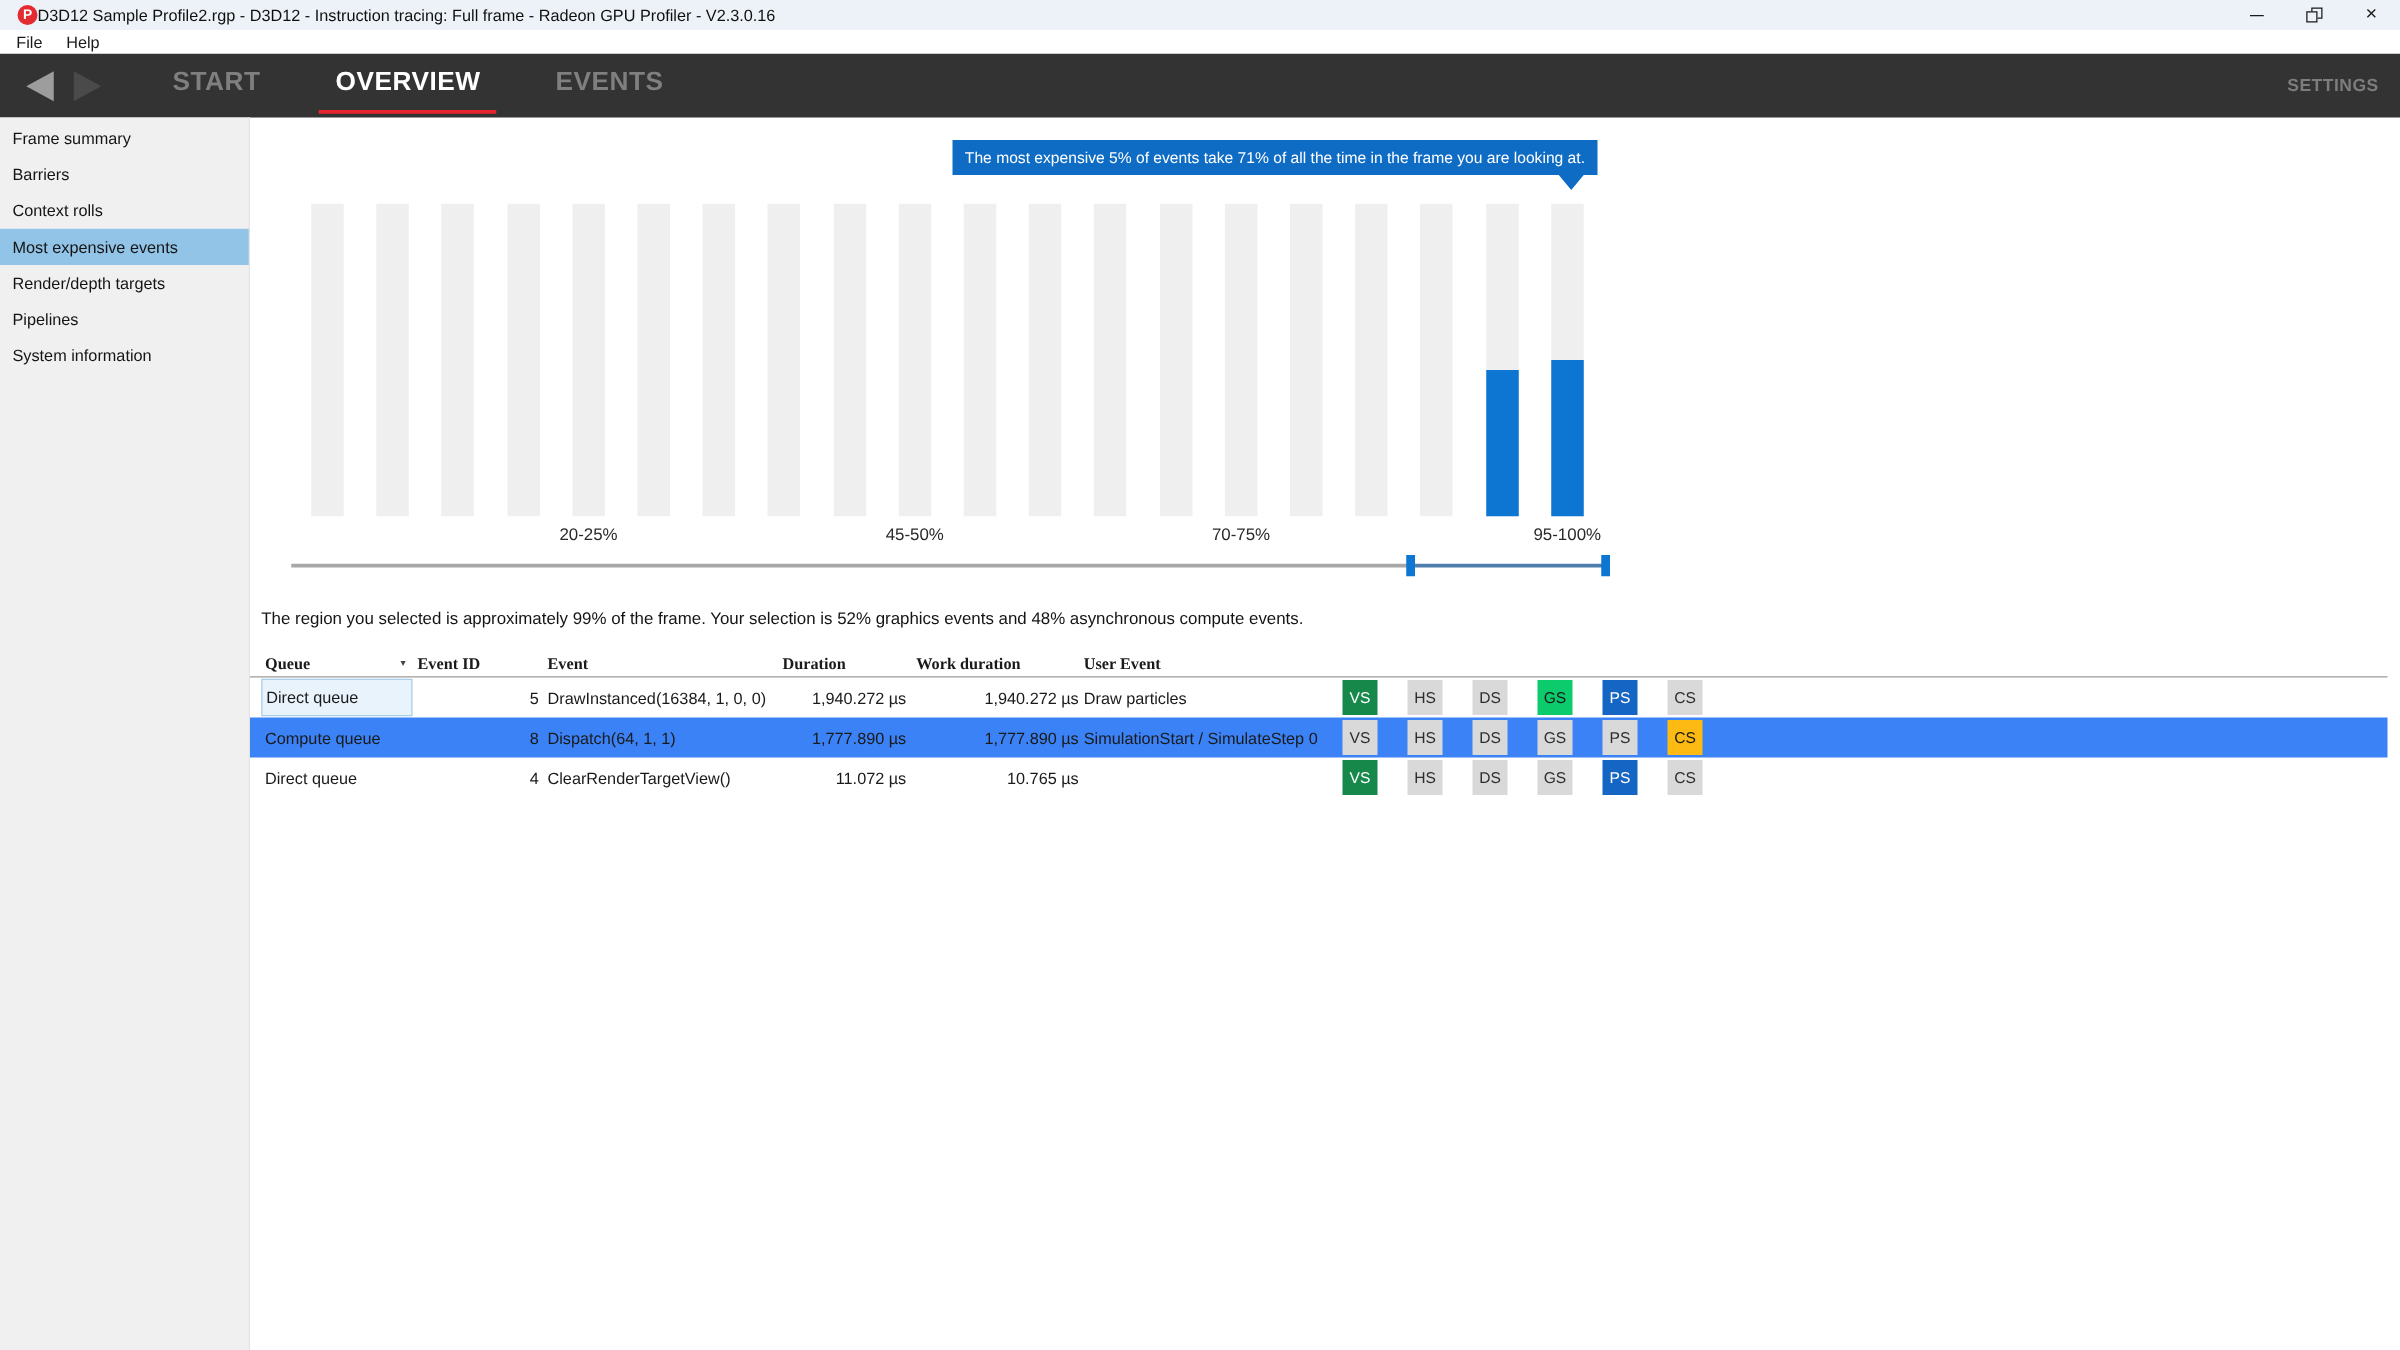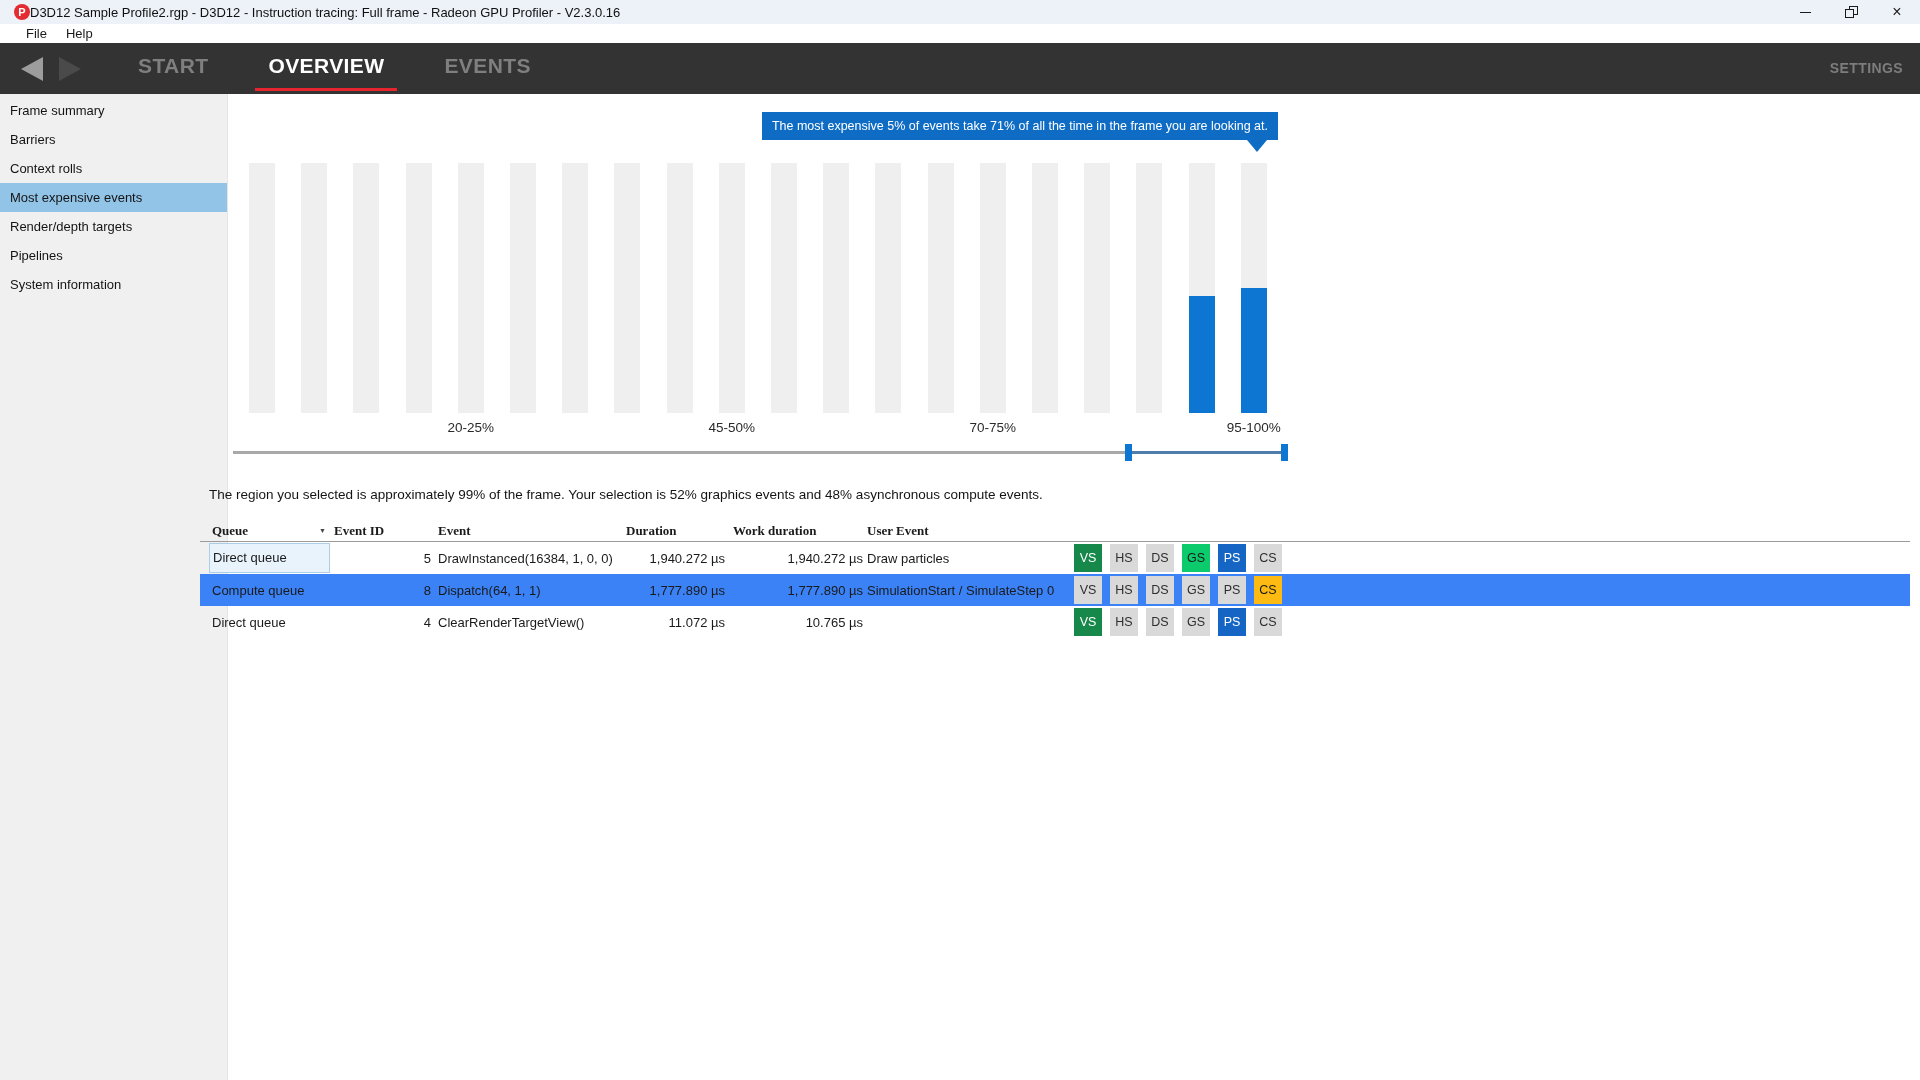--- a/index.html
+++ b/index.html
@@ -16,36 +16,36 @@
   .title-text { margin-left:0; font-size:13px; color:#101010; white-space:nowrap; }
   .win-controls { margin-left:auto; display:flex; height:100%; }
   .win-btn { width:46px; height:100%; display:flex; align-items:center; justify-content:center; cursor:default; }
   .glyph-min { width:11px; height:1px; background:#1a1a1a; display:block; }
   .glyph-restore { position:relative; width:13px; height:12px; display:block; }
   .glyph-restore .sq-back { position:absolute; top:0; right:0; width:9px; height:9px; border:1px solid #1a1a1a; }
   .glyph-restore .sq-front { position:absolute; bottom:0; left:0; width:9px; height:9px; border:1px solid #1a1a1a; background:#edf2f8; }
   .glyph-close { font-size:16px; line-height:16px; color:#1a1a1a; }
 
   
-  .menubar { position:absolute; left:16px; top:24px; right:0; height:19px; background:#ffffff; display:flex; align-items:center; gap:19px; padding-left:10px; font-size:13px; }
+  .menubar { position:absolute; left:3px; top:24px; right:0; height:19px; background:#ffffff; display:flex; align-items:center; gap:19px; padding-left:10px; font-size:13px; }
   .menu-item { white-space:nowrap; }
 
   
   .navbar { position:absolute; left:0; top:43px; right:0; height:51px; background:#333333; }
   .nav-arrows { position:absolute; left:21px; top:0; height:100%; display:flex; align-items:center; gap:16px; }
   .arrow-btn { display:flex; align-items:center; justify-content:center; }
   .tri-left  { width:0; height:0; border-top:12px solid transparent; border-bottom:12px solid transparent; border-right:22px solid #9d9d9d; }
   .tri-right { width:0; height:0; border-top:12px solid transparent; border-bottom:12px solid transparent; border-left:22px solid #4a4a4a; }
   .nav-tabs { position:absolute; left:125px; top:0; height:100%; display:flex; }
   .nav-tab { height:48px; line-height:46px; padding:0 13px; margin-right:34px; font-size:21px; font-weight:bold; letter-spacing:.4px; color:#7f7f7f; border-bottom:3px solid transparent; }
   .nav-tab.active { color:#ffffff; border-bottom-color:#e8242c; }
   .settings-label { position:absolute; right:17px; top:0; height:51px; line-height:51px; font-size:14px; font-weight:bold; letter-spacing:.4px; color:#7d7d7d; }
 
   
-  .sidebar { position:absolute; left:0; top:94px; bottom:0; width:228px; background:#f0f0f0; border-right:1px solid #e4e4e4; padding-top:2px; }
+  .sidebar { position:absolute; left:0; top:94px; bottom:0; width:200px; background:#f0f0f0; border-right:1px solid #e4e4e4; padding-top:2px; }
   .side-item { height:29px; line-height:29px; padding-left:10px; font-size:13px; color:#141414; white-space:nowrap; }
   .side-item.selected { background:#92c4e8; }
 
   
   .callout { position:absolute; top:112px; right:642px; height:28px; line-height:28px; padding:0 10px; background:#0f6cc4; color:#ffffff; font-size:12.5px; white-space:nowrap; }
   .callout-pointer { position:absolute; top:140px; left:1247px; width:0; height:0; border-left:10px solid transparent; border-right:10px solid transparent; border-top:12px solid #0f6cc4; }
 
   
   .histogram { position:absolute; left:249px; top:163px; width:1018px; height:250px; display:flex; justify-content:space-between; }
   .hbar { width:26px; height:100%; background:#efefef; position:relative; }
@@ -72,21 +72,21 @@
   .sort-glyph { font-size:7px; color:#444444; }
   .th-stages { padding-left:3px; }
   .trow { height:32px; }
   .trow.alt { background:#3b82f6; }
   .cell { white-space:nowrap; }
   .cell-queue { padding-left:3px; }
   .cell-queue.selected-cell { width:121px; height:30px; line-height:28px; background:#e9f3fc; border:1px solid #abcde8; }
   .cell-id { text-align:right; padding-right:7px; }
   .cell-dur { text-align:right; padding-right:8px; }
   .cell-work { text-align:right; padding-right:4px; }
-  .cell-stages { display:flex; gap:8px; padding-left:3px; }
+  .cell-stages { display:flex; gap:24px; padding-left:3px; }
   .stage-badge { width:28px; height:28px; line-height:28px; text-align:center; font-size:12.5px; flex:none; }
 </style>
 </head>
 <body>
 
 <div class="titlebar">
   <div class="app-icon">P</div>
   <div class="title-text">D3D12 Sample Profile2.rgp - D3D12 - Instruction tracing: Full frame - Radeon GPU Profiler - V2.3.0.16</div>
   <div class="win-controls">
     <div class="win-btn">

